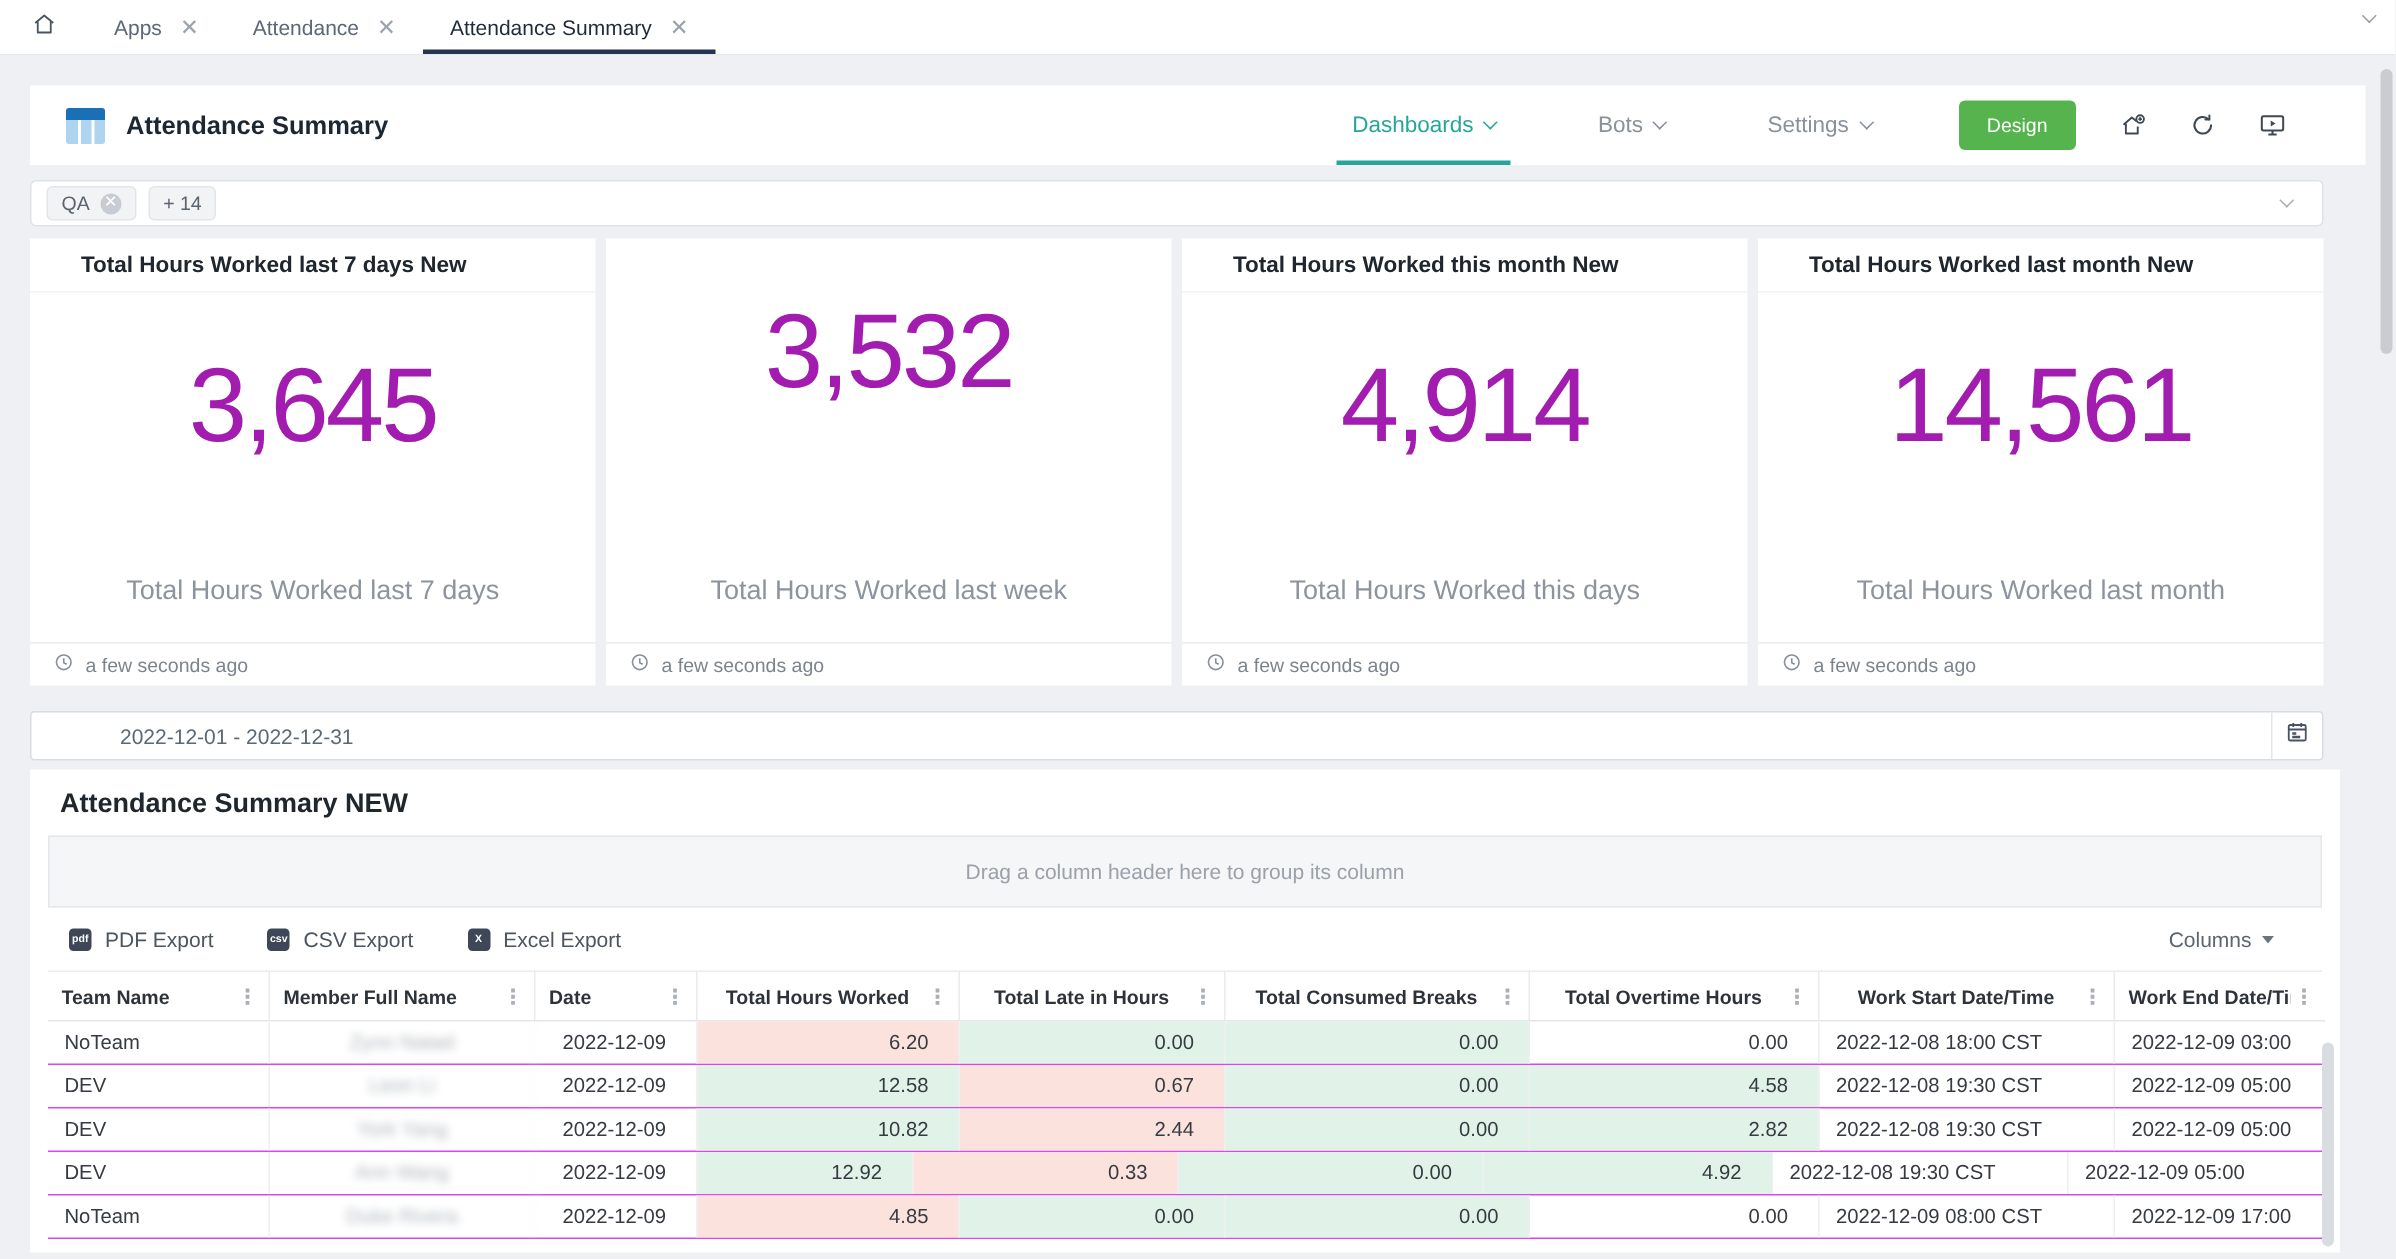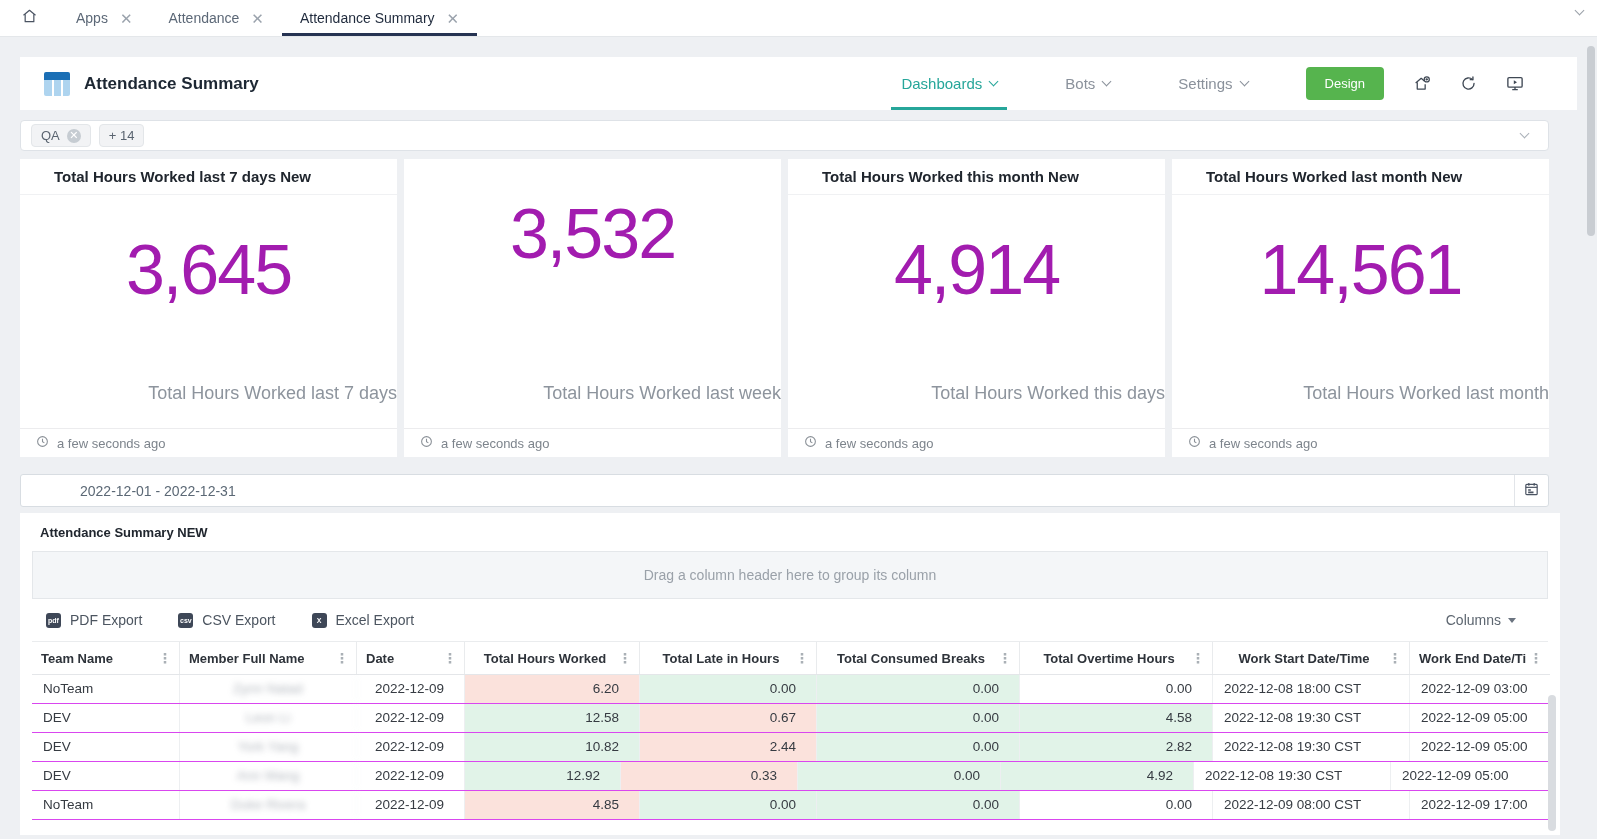--- a/index.html
+++ b/index.html
@@ -37,31 +37,31 @@
   .chip { background:#f2f3f5; border:1px solid #e3e6e9; border-radius:4px; height:23px; padding:0 9px; font-size:13px; color:#5a6470; display:flex; align-items:center; gap:7px; cursor:pointer; }
   .chip-x { width:14px; height:14px; border-radius:50%; background:#c6ccd2; color:#fff; font-size:11px; line-height:13px; text-align:center; cursor:pointer; }
   .filter-chev { margin-left:auto; margin-right:10px; color:#aab0b8; }
 
   
   .kpi-row { margin:8px 0 0 20px; display:flex; gap:7px; }
   .kpi-card { width:377px; height:298px; background:#fff; display:flex; flex-direction:column; }
   .kpi-title { height:36px; line-height:36px; padding-left:34px; font-weight:bold; font-size:15px; color:#20262e; border-bottom:1px solid #f0f1f3; white-space:nowrap; }
   .kpi-body { flex:1; position:relative; }
   .kpi-value { position:absolute; top:40px; left:0; right:0; text-align:center; font-size:70px; line-height:1; color:#a21caf; letter-spacing:-2px; }
-  .kpi-sub { position:absolute; bottom:24px; left:0; right:0; text-align:right; font-size:18px; color:#8d949d; }
+  .kpi-sub { position:absolute; bottom:24px; left:0; right:0; text-align:center; font-size:18px; color:#8d949d; }
   .kpi-footer { height:29px; border-top:1px solid #ececee; display:flex; align-items:center; gap:8px; padding-left:16px; font-size:13px; color:#7d848c; }
 
   
   .date-row { margin:17px 0 0 20px; width:1529px; height:33px; background:#fff; border:1px solid #d8dde2; border-radius:3px; display:flex; align-items:stretch; cursor:text;padding-left:47px; }
   .date-value { flex:1; display:flex; align-items:center; padding-left:12px; font-size:14px; color:#5b6875; }
   .date-cal { width:34px; border-left:1px solid #e2e5e9; display:flex; align-items:center; justify-content:center; cursor:pointer; }
 
   
   .table-card { margin:6px 0 0 20px; width:1540px; height:322px; background:#fff; overflow:hidden; position:relative; }
-  .tc-title { padding:12px 0 0 20px; font-size:13px; font-weight:bold; color:#20262e; }
+  .tc-title { padding:12px 0 0 20px; font-size:18px; font-weight:bold; color:#20262e; }
   .group-panel { margin:11px 12px 0 12px; height:48px; background:#f4f6f8; border:1px solid #e4e7ea; display:flex; align-items:center; justify-content:center; font-size:14px; color:#9aa1a9; }
   .toolbar { margin:0 12px; height:43px; display:flex; align-items:center; gap:36px; border-bottom:1px solid #eaecee; }
   .export-item { display:flex; align-items:center; gap:9px; font-size:14px; color:#4c5560; cursor:pointer; }
   .export-item:first-child { margin-left:14px; }
   .fmt-icon { width:15px; height:15px; background:#3e4757; border-radius:3px; color:#fff; font-size:7px; font-weight:bold; display:flex; align-items:center; justify-content:center; }
   .columns-btn { margin-left:auto; margin-right:32px; color:#5d6670; font-size:14px; display:flex; align-items:center; gap:7px; cursor:pointer; }
   .caret { width:0; height:0; border-left:4px solid transparent; border-right:4px solid transparent; border-top:5px solid #6b7480; }
 
   .grid { margin-left:12px; width:1518px; }
   .ghead { display:flex; height:33px; border-bottom:1px solid #e4e6e9; }
@@ -330,21 +330,21 @@
           <div class="td align-right hl-red" style="width: 177px;">2.44</div>
           <div class="td align-right hl-green" style="width: 203px;">0.00</div>
           <div class="td align-right hl-green" style="width: 193px;">2.82</div>
           <div class="td align-left" style="width: 197px;">2022-12-08 19:30  CST</div>
           <div class="td align-left" style="width: 140px;">2022-12-09 05:00</div>
         </div>
         <div class="tr">
           <div class="td align-left" style="width: 148px;">DEV</div>
           <div class="td align-center blurred" style="width: 177px;">Ann Wang</div>
           <div class="td align-right" style="width: 108px;">2022-12-09</div>
-          <div class="td align-right hl-green" style="width: 156px;">12.92</div>
+          <div class="td align-right hl-green" style="width: 144px;">12.92</div>
           <div class="td align-right hl-red" style="width: 177px;">0.33</div>
           <div class="td align-right hl-green" style="width: 203px;">0.00</div>
           <div class="td align-right hl-green" style="width: 193px;">4.92</div>
           <div class="td align-left" style="width: 197px;">2022-12-08 19:30  CST</div>
           <div class="td align-left" style="width: 140px;">2022-12-09 05:00</div>
         </div>
         <div class="tr">
           <div class="td align-left" style="width: 148px;">NoTeam</div>
           <div class="td align-center blurred" style="width: 177px;">Duke Rivera</div>
           <div class="td align-right" style="width: 108px;">2022-12-09</div>

